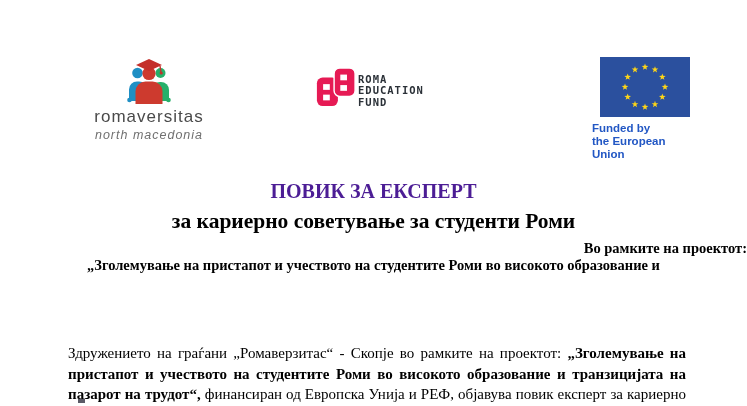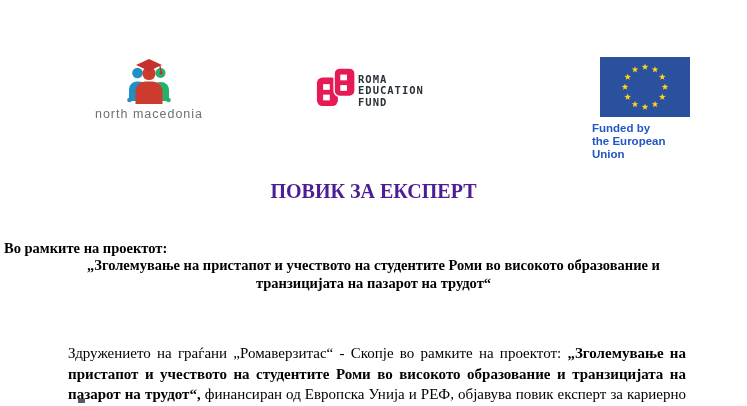--- a/index.html
+++ b/index.html
@@ -8,33 +8,33 @@
     width:747px;height:406px;
     background:#ffffff;
     overflow:hidden;
     font-family:"Liberation Serif", serif;
   }
 
   
   .rv-block{position:absolute;left:82px;top:56px;width:134px;text-align:center;}
   .rv-icon{display:block;margin:0 auto;}
   .rv-word{font-family:"Liberation Sans",sans-serif;font-size:17px;letter-spacing:1px;color:var(--rv-text);margin-top:1px;}
-  .rv-sub{font-family:"Liberation Sans",sans-serif;font-size:12.5px;letter-spacing:1px;color:var(--rv-subtext);margin-top:1px;}
+  .rv-sub{font-family:"Liberation Sans",sans-serif;font-size:12.5px;letter-spacing:1px;color:var(--rv-subtext);margin-top:1px;font-style:italic;}
 
   .ref-block{position:absolute;left:315px;top:66px;display:flex;align-items:flex-end;gap:1px;}
   .ref-lines{padding-top:3px;font-family:"DejaVu Sans Mono",monospace;font-weight:bold;font-size:10.5px;line-height:11.5px;letter-spacing:1px;color:var(--ref-text);}
 
   .eu-block{position:absolute;left:592px;top:57px;width:106px;text-align:left;}
   .eu-flag{display:block;margin:0 auto;}
   .eu-caption{font-family:"Liberation Sans",sans-serif;font-weight:bold;font-size:11.5px;line-height:13px;color:var(--eu-text-blue);margin-top:5px;}
 
   
   .doc-title{position:absolute;top:180px;left:0;right:0;text-align:center;font-weight:bold;font-size:20px;color:#4c1d95;}
   .doc-subtitle{position:absolute;top:209px;left:0;right:0;text-align:center;font-weight:bold;font-size:21.5px;color:#000;}
-  .doc-intro{position:absolute;top:240px;left:4px;right:0;text-align:left;font-weight:bold;font-size:14.5px;color:#000;}
+  .doc-intro{position:absolute;top:240px;left:4px;right:0;text-align:right;font-weight:bold;font-size:14.5px;color:#000;}
   .doc-q1{position:absolute;top:257px;left:0;right:0;text-align:center;font-weight:bold;font-size:14.5px;color:#000;}
   .doc-q2{position:absolute;top:275px;left:0;right:0;text-align:center;font-weight:bold;font-size:14.5px;color:#000;}
 
   .doc-body{
     position:absolute;top:328px;left:68px;width:618px;
     text-align:justify;font-size:15px;line-height:20.6px;color:#000;
   }
   .doc-body .b{font-weight:bold;}
 
   .partial-glyph{position:absolute;left:78px;top:399px;width:7px;height:4px;background:#5a5a66;}
@@ -55,20 +55,21 @@
       <path d="M28,45 v-11 a8,8 0 0 1 8,-8 h1 a8,8 0 0 1 8,8 V45 z" style="fill:var(--rv-green)"></path>
       <circle cx="44.5" cy="44" r="2.3" style="fill:var(--rv-green)"></circle>
 
       <circle cx="25" cy="17.5" r="6.6" style="fill:var(--rv-red)"></circle>
       <path d="M11.5,48 v-12.5 a10,10 0 0 1 10,-10 h7 a10,10 0 0 1 10,10 V48 z" style="fill:var(--rv-red)"></path>
 
       <polygon points="25,3 38,9 25,15 12,9" style="fill:var(--rv-cap-red)"></polygon>
       <path d="M36,10 l1,6" style="stroke:var(--rv-cap-red);stroke-width:1.4;fill:none"></path>
       <circle cx="37.2" cy="17" r="1.6" style="fill:var(--rv-cap-red)"></circle>
     </svg>
+    <div class="rv-word">romaversitas</div>
     <div class="rv-sub">north macedonia</div>
   </div>
 
   <div class="ref-block">
     <svg width="42" height="42" viewBox="0 0 44 44">
       <rect x="2" y="12" width="22" height="30" rx="6" style="fill:var(--ref-pink)"></rect>
       <rect x="8.5" y="19" width="7" height="6" fill="#ffffff"></rect>
       <rect x="8.5" y="30" width="7" height="6" fill="#ffffff"></rect>
       <rect x="20" y="2" width="22" height="30" rx="6" style="fill:var(--ref-pink);stroke:#ffffff;stroke-width:1.5"></rect>
       <rect x="26.5" y="9" width="7" height="6" fill="#ffffff"></rect>
@@ -123,20 +124,20 @@
           </g>
       </g>
     </svg>
     <div class="eu-caption">
       <div>Funded by</div>
       <div>the European Union</div>
     </div>
   </div>
 
   <div class="doc-title">ПОВИК ЗА ЕКСПЕРТ</div>
+  <div class="doc-subtitle">за кариерно советување за студенти Роми</div>
   <div class="doc-intro">Во рамките на проектот:</div>
   <div class="doc-q1">„Зголемување на пристапот и учеството на студентите Роми во високото образование и</div>
-  <div class="doc-q2">транзицијата на пазарот на трудот“</div>
 
   <p class="doc-body"><span>Здружението на граѓани „Ромаверзитас“ - Скопје во рамките на проектот: </span><span class="b">„Зголемување на пристапот и учеството на студентите Роми во високото образование и транзицијата на пазарот на трудот“,</span><span> финансиран од Европска Унија и РЕФ, објавува повик експерт за кариерно советување за студенти Роми.</span></p>
 
   <div class="partial-glyph"></div>
 </div>
 
 </body></html>

